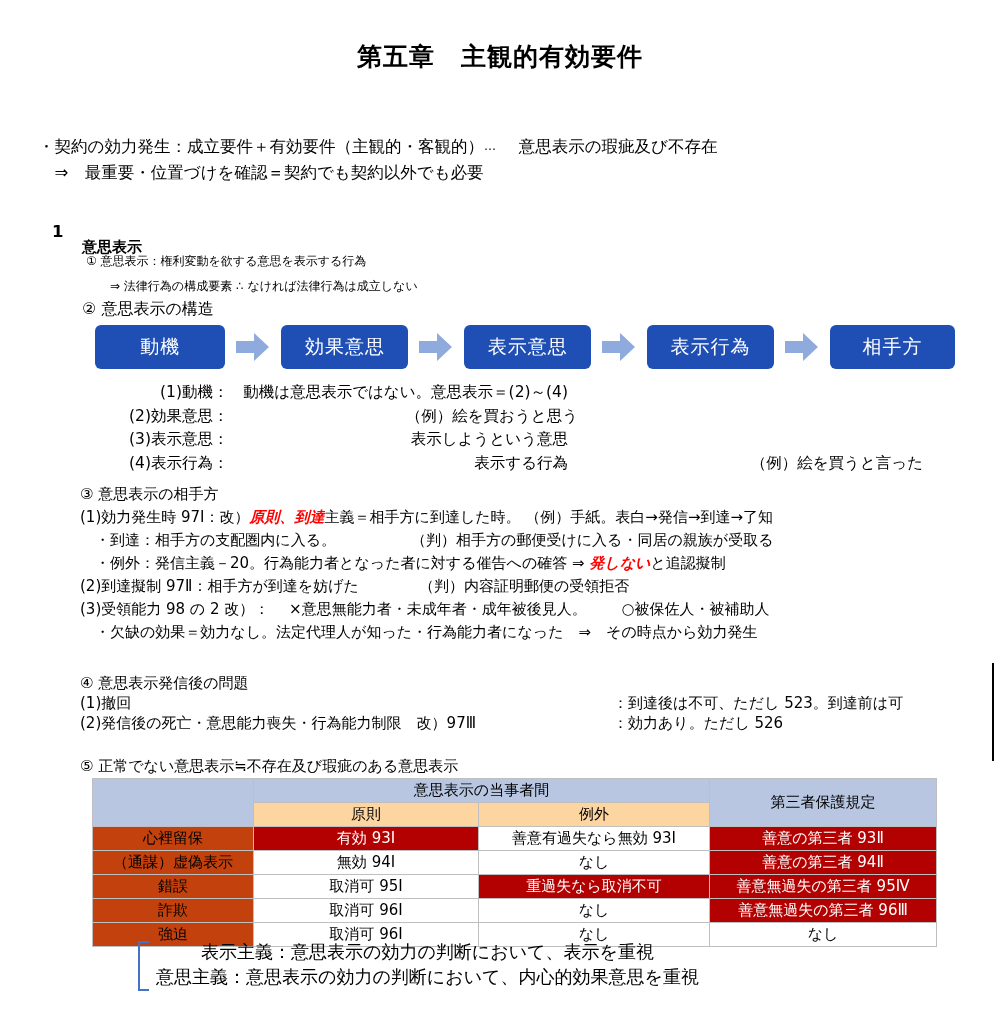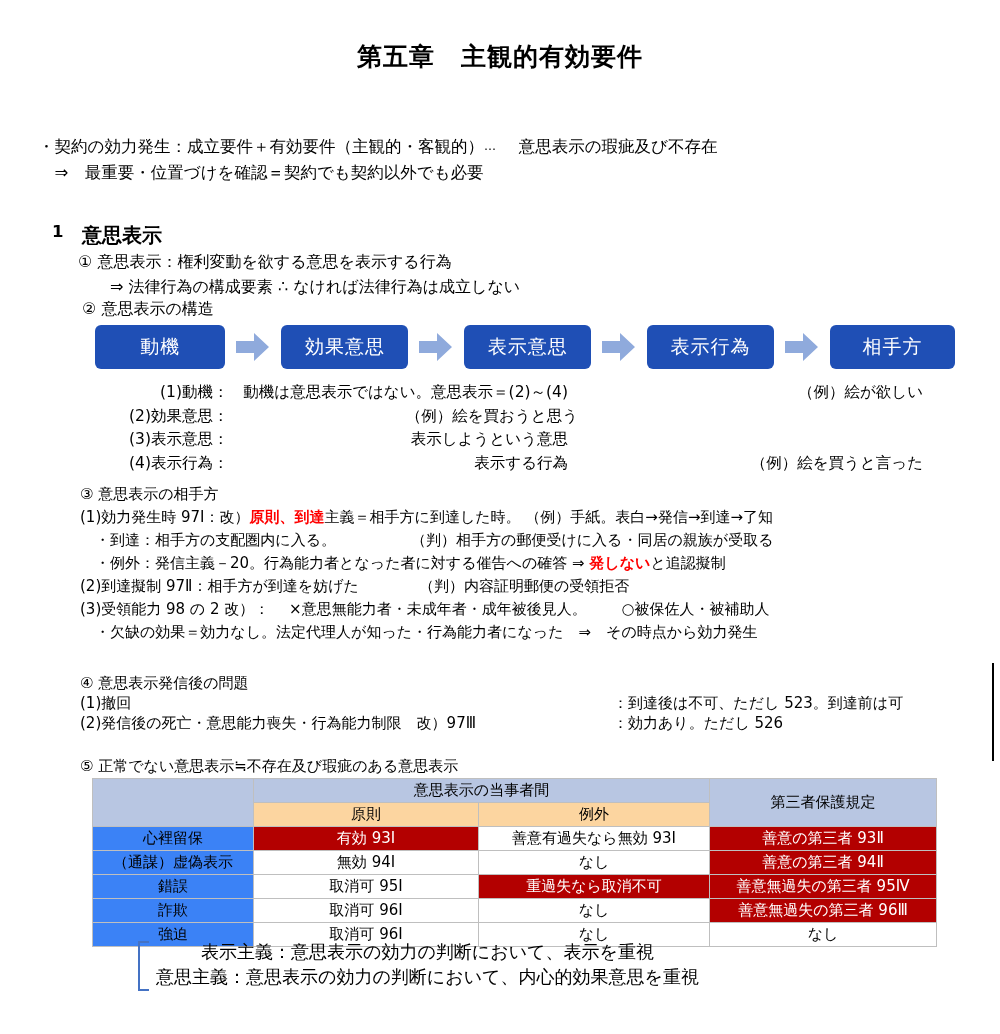--- a/index.html
+++ b/index.html
@@ -16,23 +16,23 @@
   .title {
     position:absolute; top:40px; left:0; width:1000px;
     text-align:center; font-size:25px; font-weight:700;
     letter-spacing:1px;
   }
 
   .lead { position:absolute; left:38px; top:133px; font-size:16.5px; line-height:26px; white-space:pre; }
   .lead .dots { letter-spacing:1px; font-size:12px; vertical-align:2px; }
 
   .sec-num { position:absolute; left:52px; top:222px; font-size:16.5px; font-weight:700; }
-  .sec-title { position:absolute; left:82px; top:222px; font-size:20px; font-weight:700; }
-
-  .item1 { position:absolute; left:78px; top:249px; font-size:16px; line-height:25px; white-space:pre; }
+  .sec-title { position:absolute; left:82px; top:238px; font-size:15px; font-weight:700; }
+
+  .item1 { position:absolute; left:86px; top:249px; font-size:12px; line-height:25px; white-space:pre; }
   .item2 { position:absolute; left:82px; top:299px; font-size:16px; }
 
   
   .flow { position:absolute; left:95px; top:323px; width:860px; height:48px; display:flex; align-items:center; }
   .fbox {
     background:#1f4fb5; color:#ffffff; border-radius:6px;
     height:44px; display:flex; align-items:center; justify-content:center;
     font-size:19px; font-weight:400; letter-spacing:1px;
   }
   .fb0 { width:144px; } .fb1 { width:140px; } .fb2 { width:140px; }
@@ -41,38 +41,38 @@
   .farrow svg { display:block; }
 
   
   .detail { position:absolute; left:105px; top:381px; font-size:15.5px; line-height:23.5px;text-align:right; }
   .drow { display:flex; }
   .dlbl { width:108px; }
   .dsep { width:10px; }
   .dex { width:355px; }
 
   .blk3 { position:absolute; left:80px; top:483px; font-size:15px; line-height:23px; white-space:pre; }
-  .blk3 .red { color:#ff0000; font-weight:700; }
+  .blk3 .red { color:#ff0000; font-weight:700;font-style:italic; }
 
   .blk4 { position:absolute; left:80px; top:673px; font-size:15px; line-height:20px; white-space:pre; }
   .blk5 { position:absolute; left:80px; top:757px; font-size:15px; }
 
   .rline { position:absolute; left:992px; top:663px; width:2px; height:98px; background:#000; }
 
   
   table.t {
     position:absolute; left:92px; top:778px;
     border-collapse:collapse; table-layout:fixed;
     font-size:15px;
     padding-left:16px;
   }
   table.t td { border:1px solid #bfbfbf; text-align:center; padding:1px 2px; height:21px; }
   .c-head { background:#b8c6e2; }
   .c-sub  { background:#fcd5a0; }
-  .c-green{ background:#3b82f6;font-family:Liberation Mono, monospace; }
+  .c-green{ background:#c2410c;font-family:Liberation Mono, monospace; }
   .c-red  { background:#b30000; color:#ffffff; }
   .c-white{ background:#ffffff; }
   .w1 { width:156px; } .w2 { width:220px; } .w3 { width:226px; } .w4 { width:222px; }
 
   
   .notes { position:absolute; left:156px; top:939px; font-size:18px; line-height:25px;text-align:center; }
   .bracket { position:absolute; left:138px; top:941px; width:9px; height:46px;
              border-left:2px solid #4472c4; border-top:2px solid #4472c4; border-bottom:2px solid #4472c4; }
 </style>
 </head>
@@ -118,21 +118,20 @@
         </svg>
     </div>
     <div class="fbox fb4">相手方</div>
   </div>
 
   <div class="detail">
     <div class="drow">
       <span class="dlbl"><span>(1)</span><span>動機</span></span>
       <span class="dsep">：</span>
       <span style="width:345px">動機は意思表示ではない。意思表示＝(2)～(4)</span>
-      <span class="dex">（例）絵が欲しい</span>
     </div>
     <div class="drow">
       <span class="dlbl"><span>(2)</span><span>効果意思</span></span>
       <span class="dsep">：</span>
       <span class="dex">（例）絵を買おうと思う</span>
     </div>
     <div class="drow">
       <span class="dlbl"><span>(3)</span><span>表示意思</span></span>
       <span class="dsep">：</span>
       <span style="width:345px">表示しようという意思</span>

